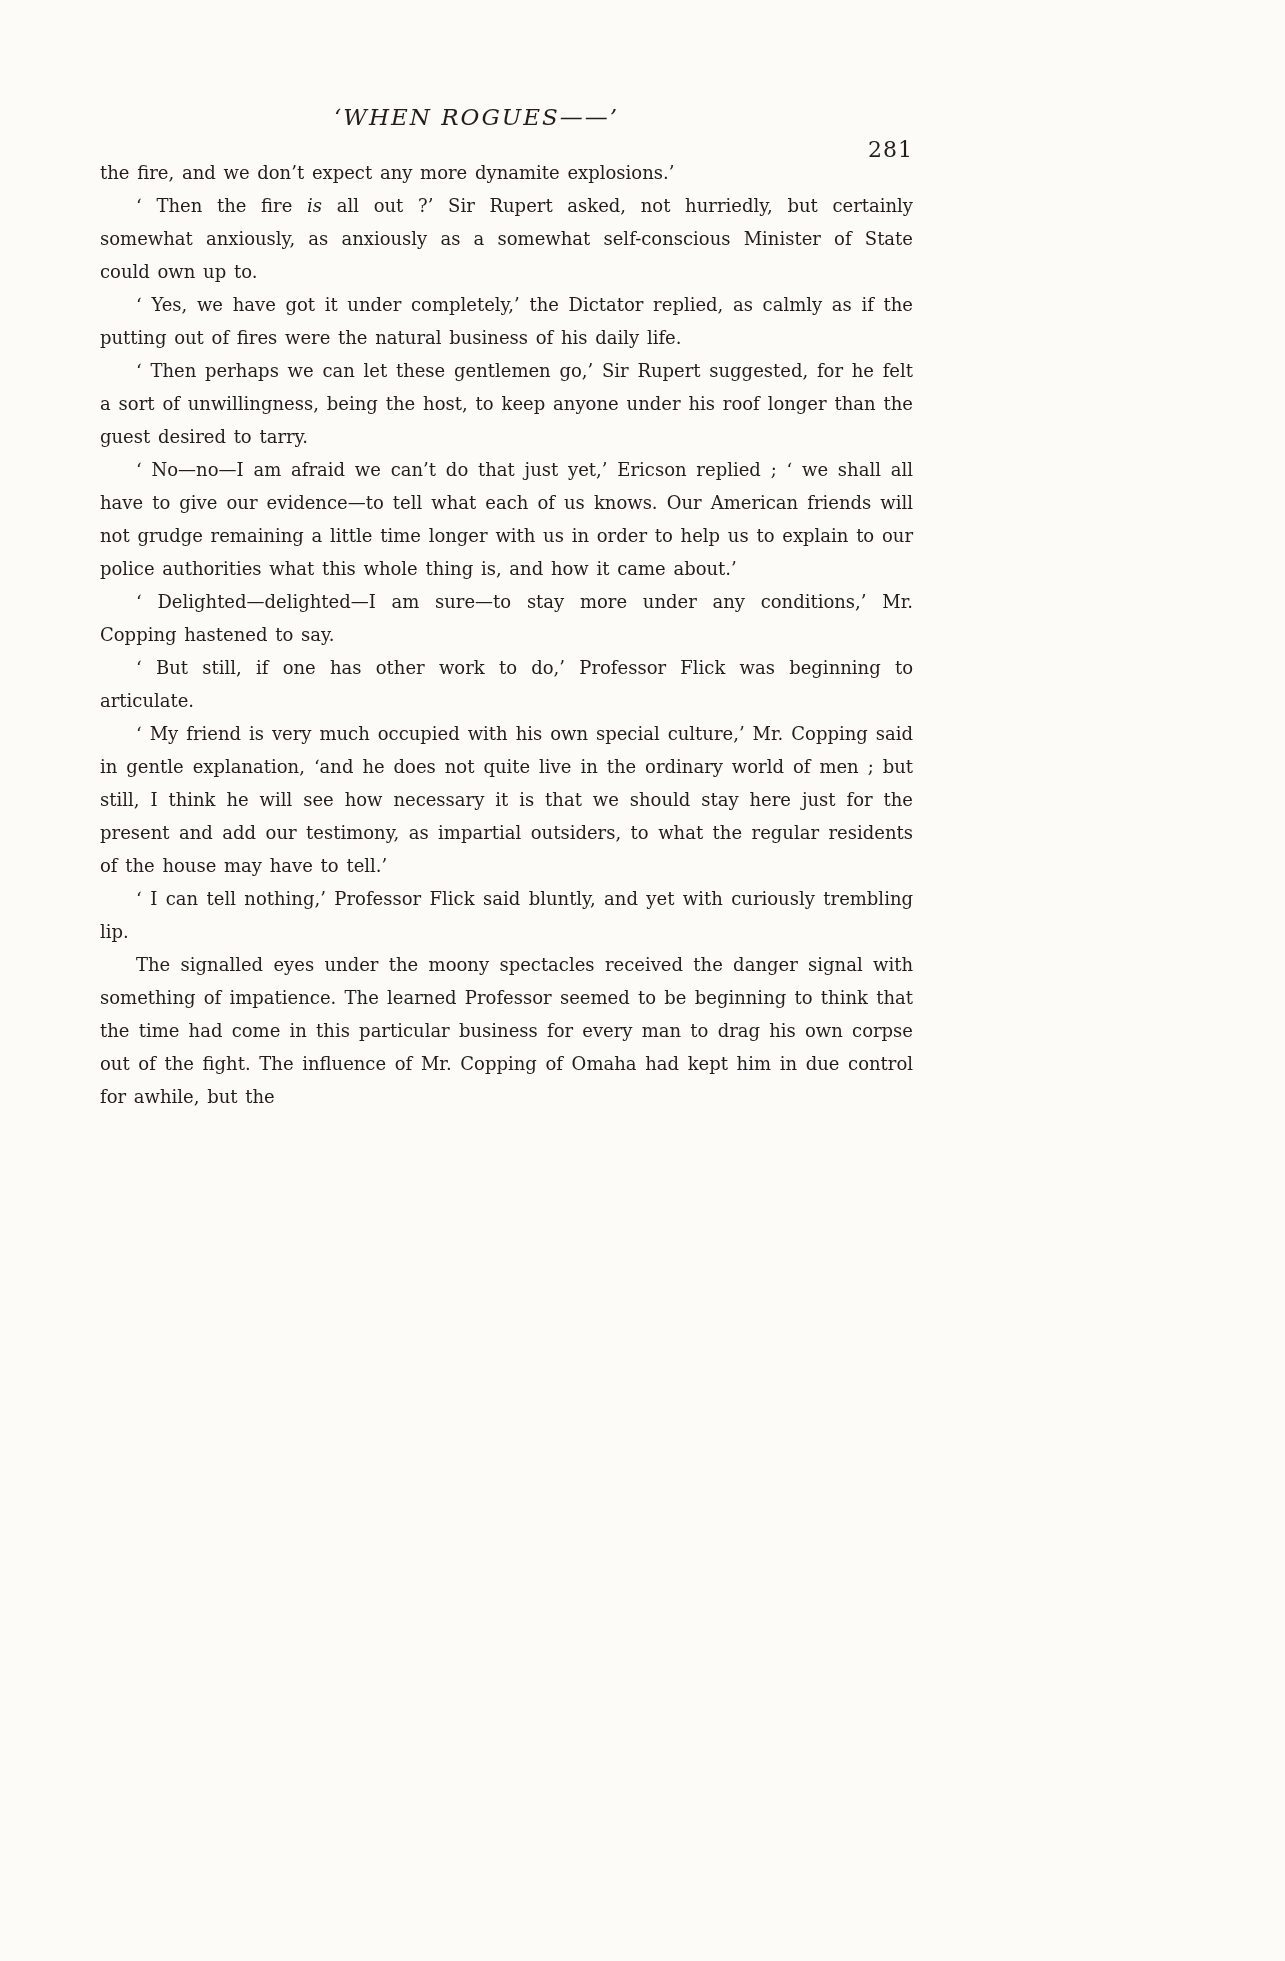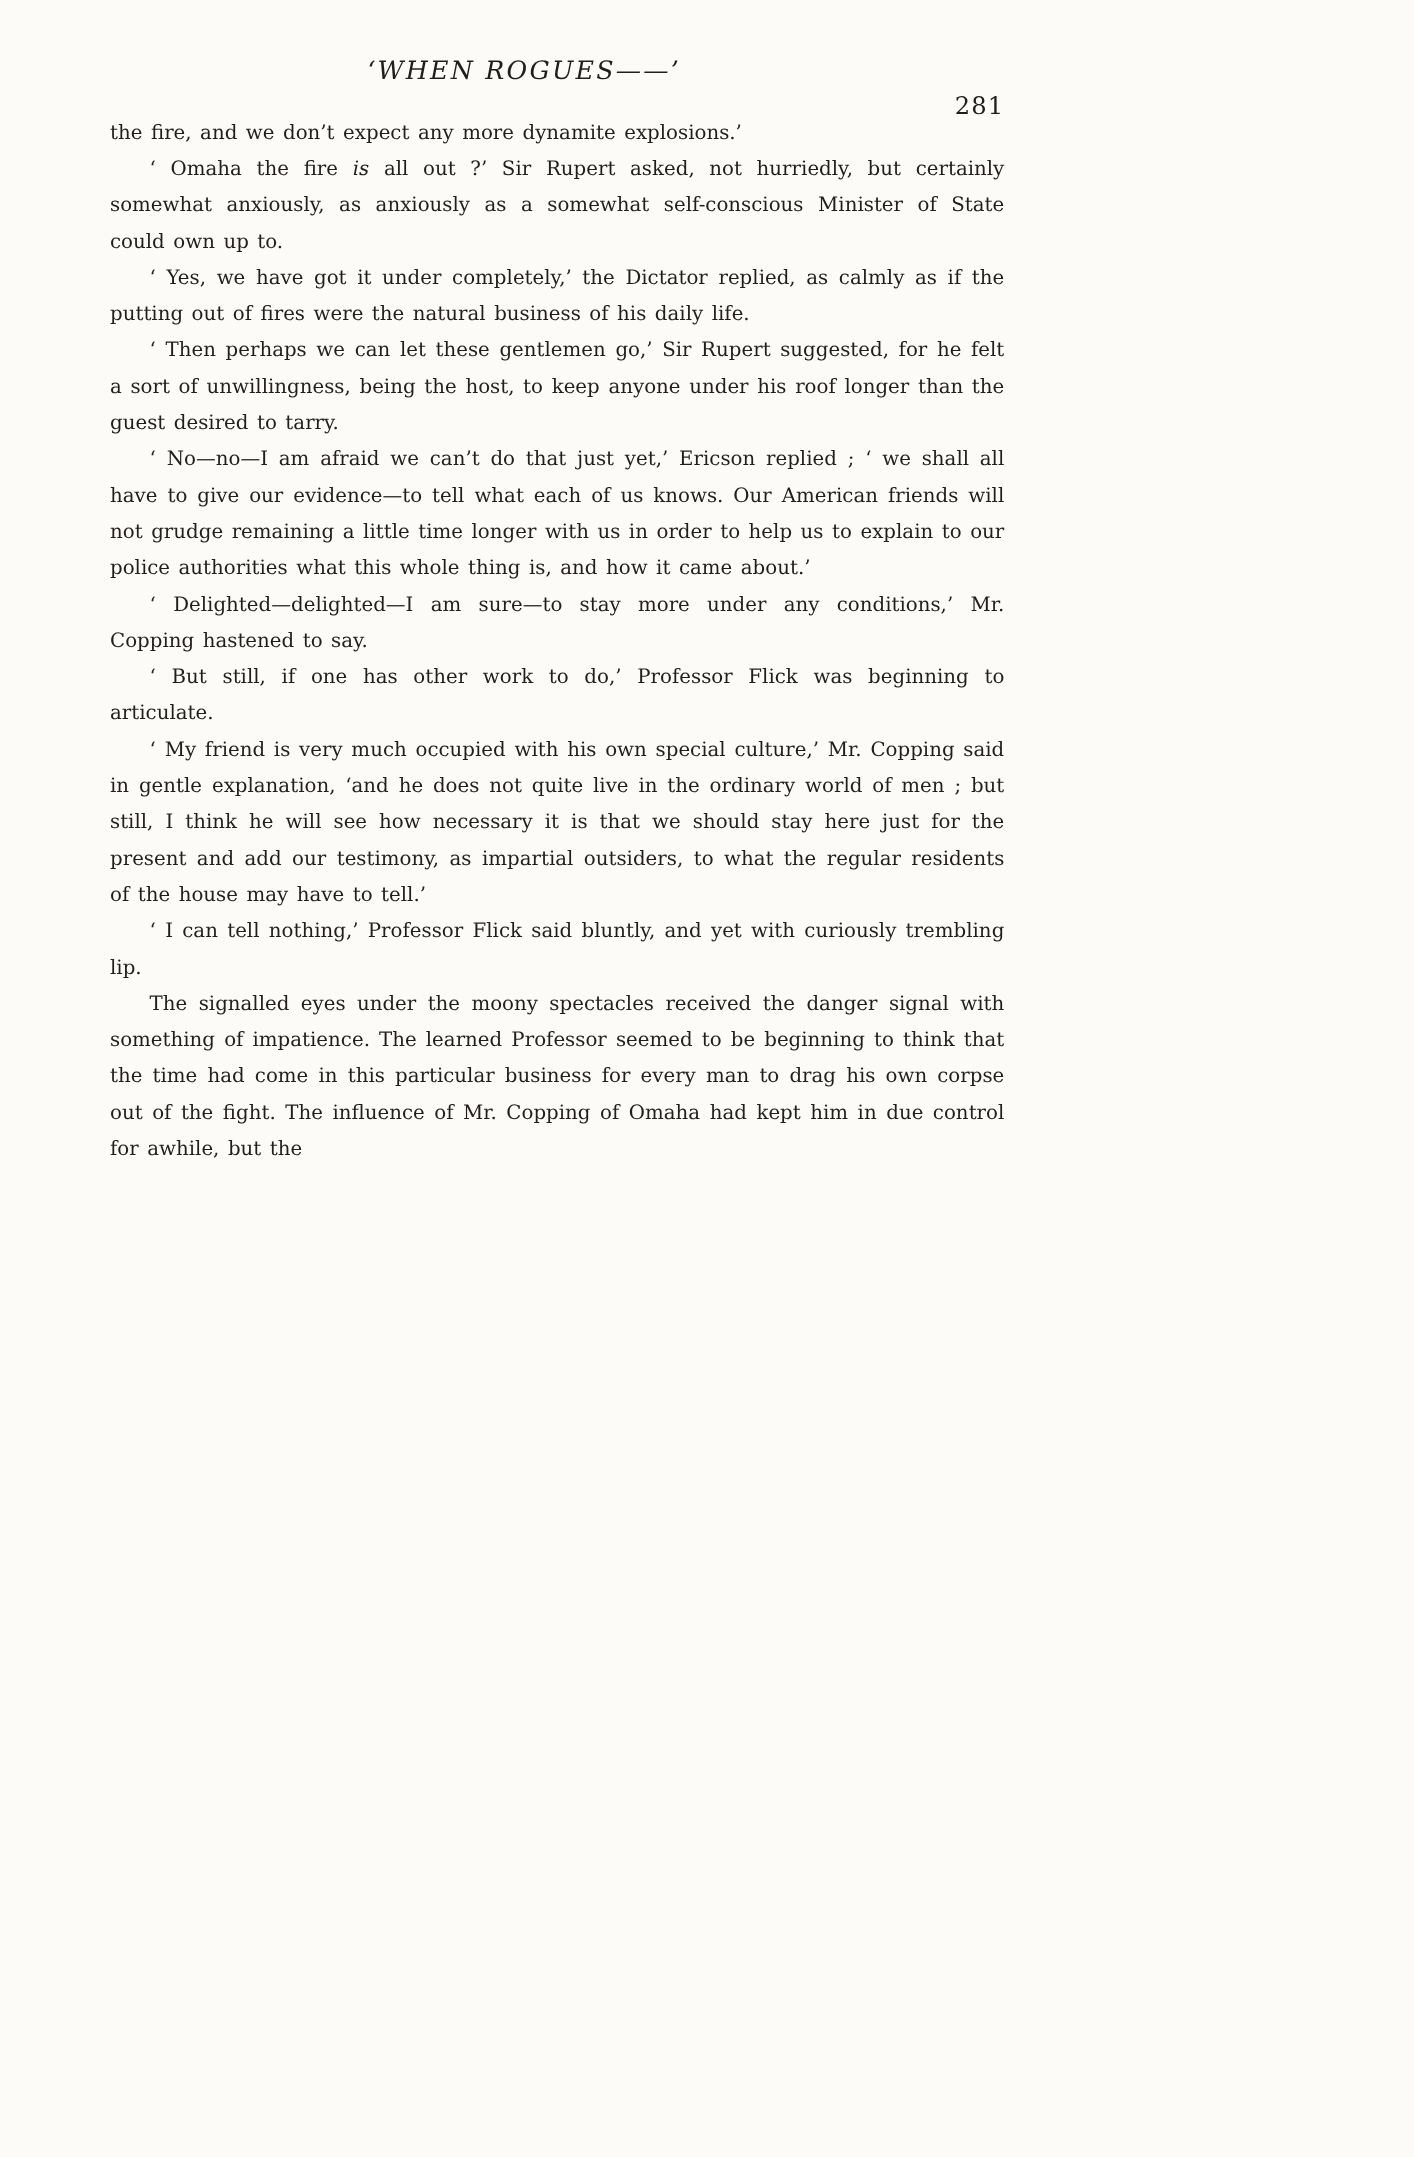--- a/index.html
+++ b/index.html
@@ -7,21 +7,21 @@
     padding: 0;
     background: #d8d6d2;
   }
   .page {
     position: relative;
     width: 1285px;
     height: 1961px;
     margin: 0 auto;
     background: #fcfbf8;
     box-sizing: border-box;
-    padding: 52px 372px 0 100px;
+    padding: 104px 372px 0 100px;
     color: #211e1b;
     font-family: "DejaVu Serif", "Liberation Serif", serif;
   }
   .header {
     position: relative;
     height: 36px;
     margin-bottom: 16px;
   }
   .running-title {
     position: absolute;
@@ -59,21 +59,21 @@
 </head>
 <body>
 
 <div class="page">
   <div class="header">
     <span class="running-title">‘WHEN ROGUES——’</span>
     <span class="page-number">281</span>
   </div>
   <div class="body-text">
       <p class="para no-indent"><span>the fire, and we don’t expect any more dynamite explosions.’</span></p>
-      <p class="para"><span>‘ Omaha the fire </span><span class="italic">is</span><span> all out ?’ Sir Rupert asked, not hurriedly, but certainly somewhat anxiously, as anxiously as a somewhat self-conscious Minister of State could own up to.</span></p>
+      <p class="para"><span>‘ Then the fire </span><span class="italic">is</span><span> all out ?’ Sir Rupert asked, not hurriedly, but certainly somewhat anxiously, as anxiously as a somewhat self-conscious Minister of State could own up to.</span></p>
       <p class="para"><span>‘ Yes, we have got it under completely,’ the Dictator replied, as calmly as if the putting out of fires were the natural business of his daily life.</span></p>
       <p class="para"><span>‘ Then perhaps we can let these gentlemen go,’ Sir Rupert suggested, for he felt a sort of unwillingness, being the host, to keep anyone under his roof longer than the guest desired to tarry.</span></p>
       <p class="para"><span>‘ No—no—I am afraid we can’t do that just yet,’ Ericson replied ; ‘ we shall all have to give our evidence—to tell what each of us knows.  Our American friends will not grudge remaining a little time longer with us in order to help us to explain to our police authorities what this whole thing is, and how it came about.’</span></p>
       <p class="para"><span>‘ Delighted—delighted—I am sure—to stay more under any conditions,’ Mr. Copping hastened to say.</span></p>
       <p class="para"><span>‘ But still, if one has other work to do,’ Professor Flick was beginning to articulate.</span></p>
       <p class="para"><span>‘ My friend is very much occupied with his own special culture,’ Mr. Copping said in gentle explanation, ‘and he does not quite live in the ordinary world of men ; but still, I think he will see how necessary it is that we should stay here just for the present and add our testimony, as impartial outsiders, to what the regular residents of the house may have to tell.’</span></p>
       <p class="para"><span>‘ I can tell nothing,’ Professor Flick said bluntly, and yet with curiously trembling lip.</span></p>
       <p class="para"><span>The signalled eyes under the moony spectacles received the danger signal with something of impatience.  The learned Professor seemed to be beginning to think that the time had come in this particular business for every man to drag his own corpse out of the fight.  The influence of Mr. Copping of Omaha had kept him in due control for awhile, but the</span></p>
     </div>
 </div>

